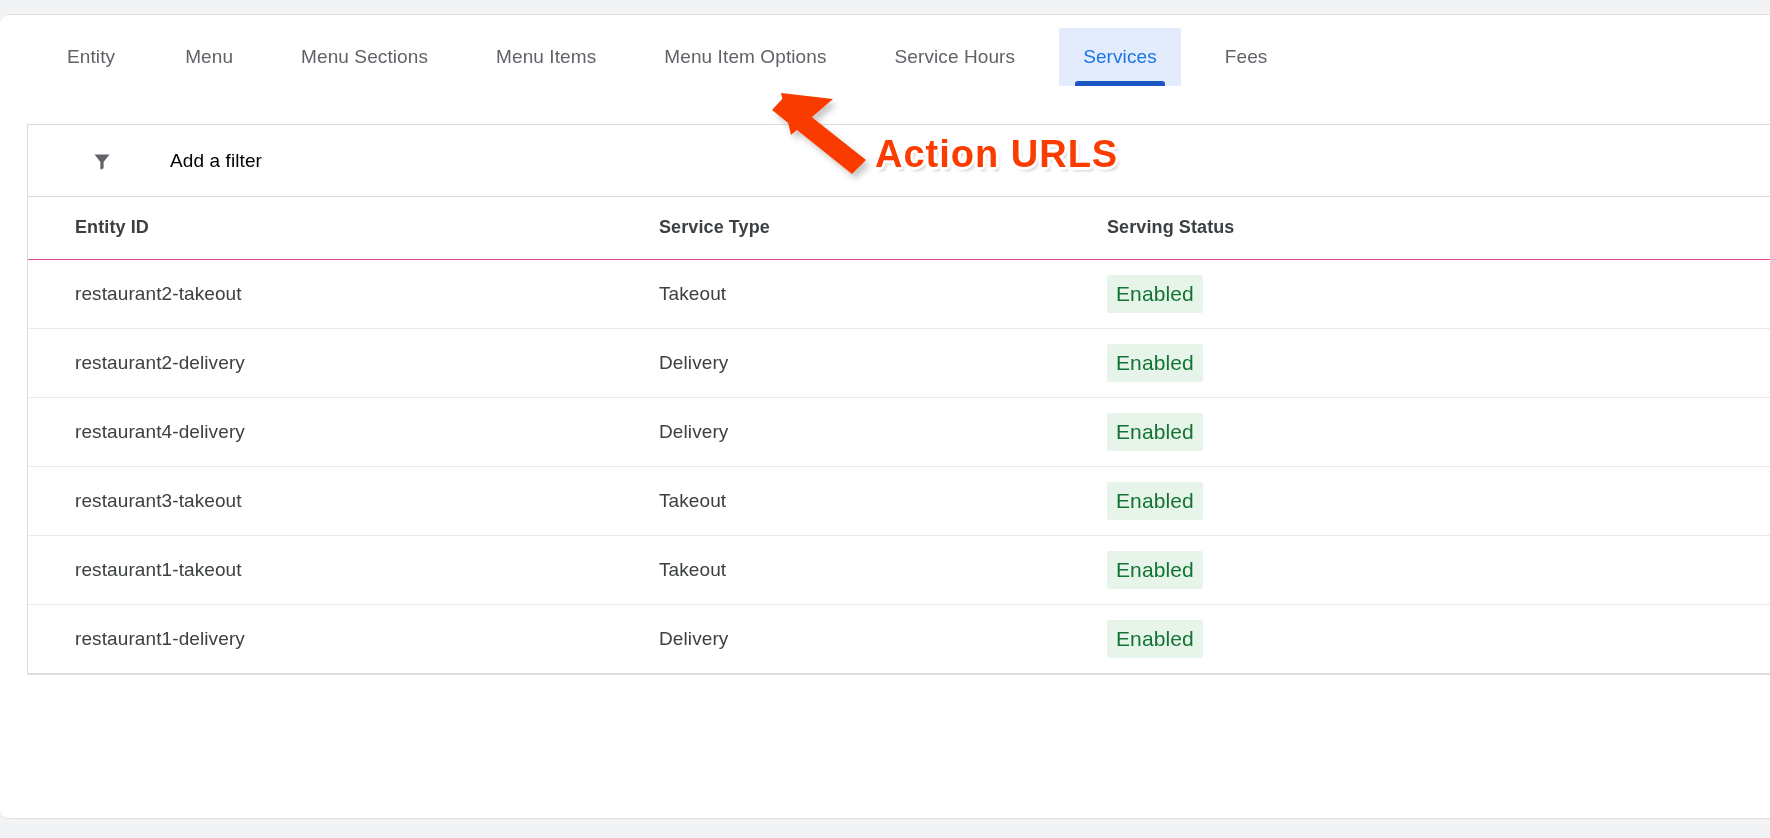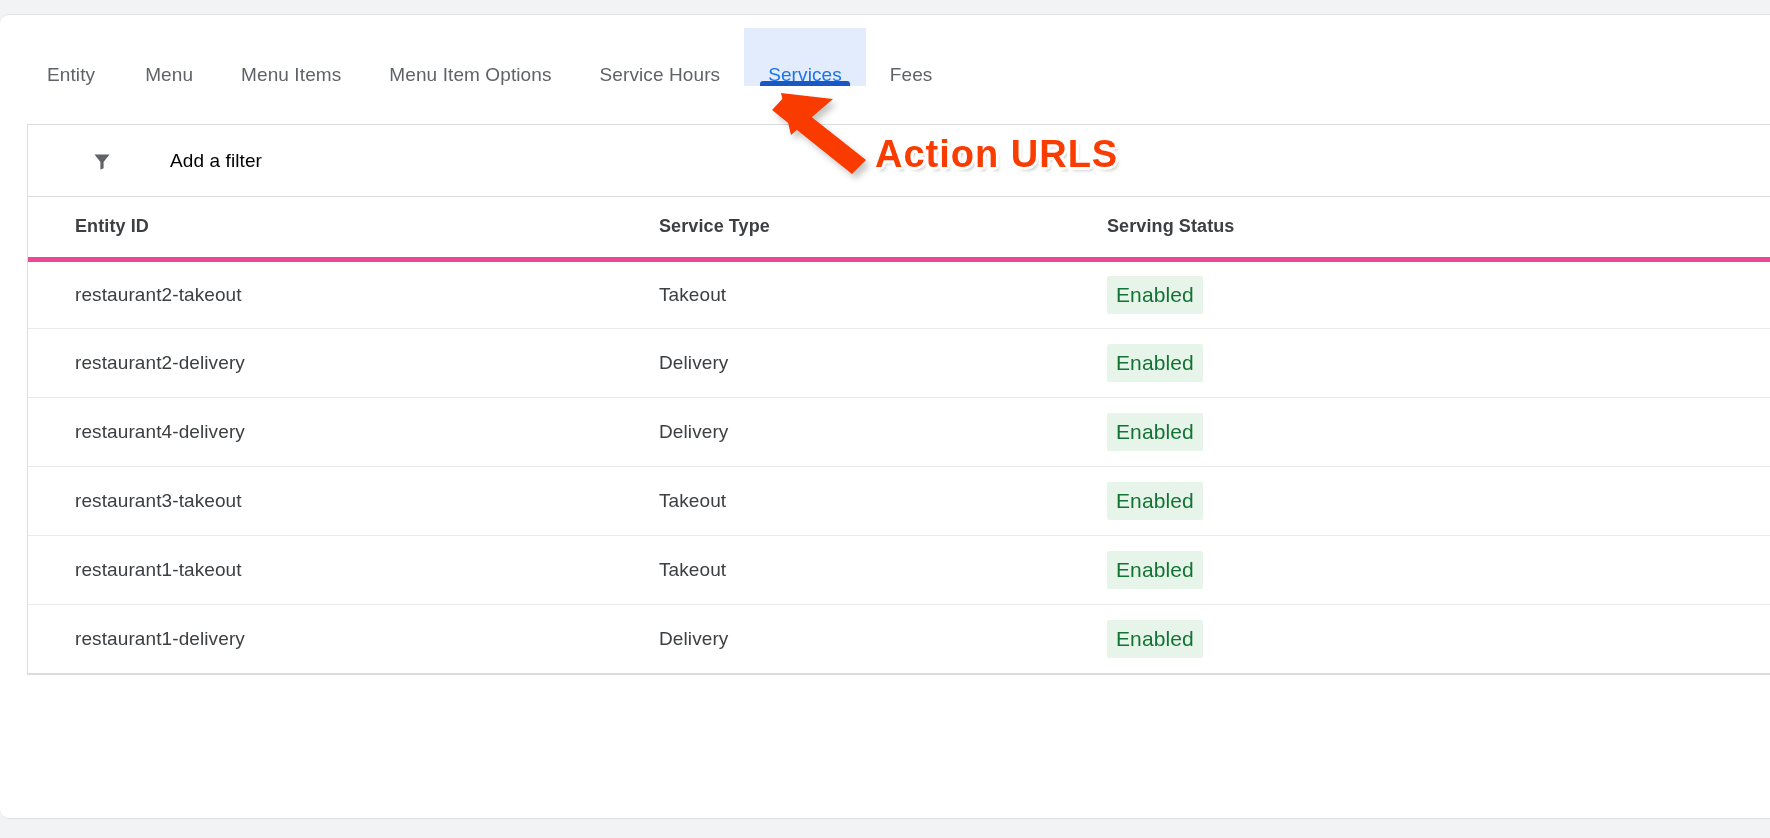--- a/index.html
+++ b/index.html
@@ -35,29 +35,30 @@
     position: absolute;
     left: 0;
     top: 28px;
     display: flex;
     align-items: stretch;
     height: 58px;
   }
   .tab {
     position: relative;
     display: flex;
-    align-items: flex-end;
+    align-items: center;
     justify-content: center;
     padding: 0 24px;
     font-size: 19px;
     letter-spacing: .1px;
     color: #5f6368;
     cursor: pointer;
     white-space: nowrap;
     box-sizing: border-box;
+    margin-left: 20px;
   }
   .tab:first-child { padding-left: 47px; padding-right: 26px; }
   .tab.active {
     background: #e3ecfd;
     color: #1a73e8;
     font-weight: 500;
   }
   .tab.active::after {
     content: "";
     position: absolute;
@@ -119,21 +120,21 @@
     text-align: left;
     padding: 0;
     box-sizing: border-box;
   }
   thead th {
     height: 62px;
     font-size: 18px;
     font-weight: bold;
     color: #3c4043;
     letter-spacing: .1px;
-    border-bottom: 5px solid #ec4899;
+    border-bottom: 1px solid #ec4899;
     vertical-align: middle;
   }
   tbody td {
     height: 69px;
     font-size: 19px;
     color: #3c4043;
     letter-spacing: .1px;
     border-bottom: 1px solid #e8eaed;
     vertical-align: middle;
   }
@@ -182,20 +183,23 @@
 <body>
 
 <div id="page-card"></div>
 
 <nav id="tabs">
   <div class="tab">
     <span>Entity</span>
   </div>
   <div class="tab">
     <span>Menu</span>
+  </div>
+  <div class="tab">
+    <span>Menu Sections</span>
   </div>
   <div class="tab">
     <span>Menu Items</span>
   </div>
   <div class="tab">
     <span>Menu Item Options</span>
   </div>
   <div class="tab">
     <span>Service Hours</span>
   </div>

